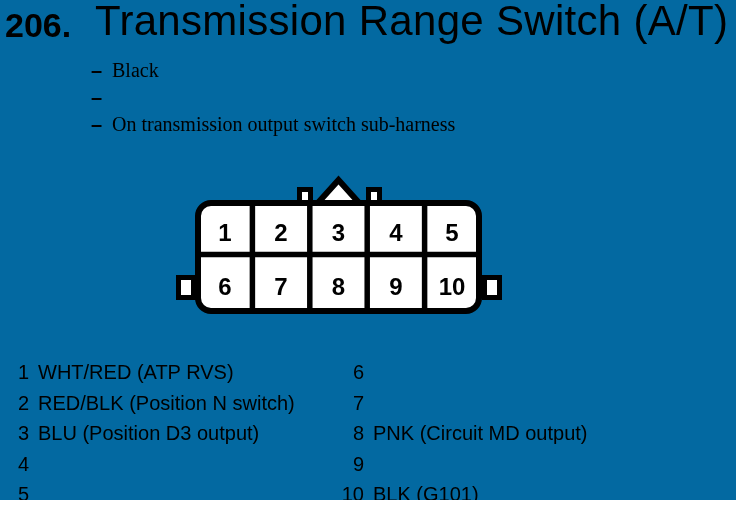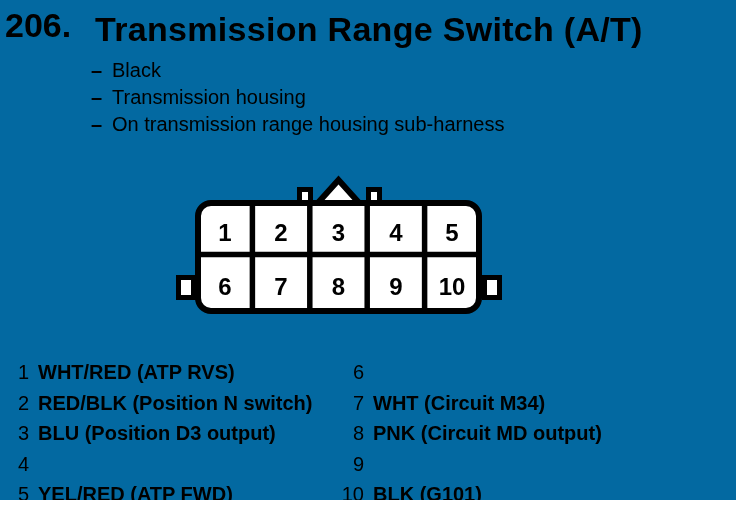--- a/index.html
+++ b/index.html
@@ -14,71 +14,70 @@
     width:736px; height:500px;
     background:#0369a1;
     overflow:hidden;
   }
   .title-num {
     position:absolute; left:5px; top:8px;
     font-size:34px; font-weight:bold; line-height:34px;
     white-space:nowrap;
   }
   .title-text {
-    position:absolute; left:95px; top:12px;
-    font-size:34px; font-weight:bold; line-height:34px;
+    position:absolute; left:95px; top:4px;
+    font-size:42px; font-weight:normal; line-height:34px;
     letter-spacing:0.3px;
     white-space:nowrap;
   }
   .notes {
     position:absolute; left:91px; top:57px;
     font-size:20px; line-height:27px;
   }
   .note { display:flex; white-space:nowrap; }
   .note .dash { width:13px; font-weight:bold; }
-  .note .nlabel { margin-left:8px; }
+  .note .nlabel { margin-left:8px;font-family:Liberation Serif, serif; }
   .connector-svg {
     position:absolute; left:0; top:0;
     width:736px; height:510px;
   }
   .pins {
     position:absolute; top:357px;
     font-size:20px; line-height:30.5px;
     white-space:nowrap;
   }
   .pins-left  { left:0; }
   .pins-right { left:335px; }
   .pin-row { display:flex; }
   .pin-num { width:29px; text-align:right; }
-  .pin-label { margin-left:9px;font-weight:bold; }
+  .pin-label { margin-left:9px; }
   .cellnum {
     font-family:"Liberation Sans", sans-serif;
     font-size:24px; font-weight:bold;
   }
 </style>
 </head>
 <body>
 
 <div class="page">
 
   <span class="title-num">206.</span>
   <span class="title-text">Transmission Range Switch (A/T)</span>
 
   <div class="notes">
     <div class="note">
       <span class="dash">–</span>
       <span class="nlabel">Black</span>
     </div>
     <div class="note">
       <span class="dash">–</span>
-      <span class="nlabel">Transmission housing</span>
     </div>
     <div class="note">
       <span class="dash">–</span>
-      <span class="nlabel">On transmission range housing sub-harness</span>
+      <span class="nlabel">On transmission output switch sub-harness</span>
     </div>
   </div>
 
   <svg class="connector-svg" viewBox="0 0 736 510">
 
     <rect x="178.5" y="277.5" width="15" height="20" fill="#ffffff" stroke="#000000" stroke-width="5"></rect>
     <rect x="484.5" y="277.5" width="15" height="20" fill="#ffffff" stroke="#000000" stroke-width="5"></rect>
 
     <rect x="299.5" y="189.5" width="11" height="13" fill="#ffffff" stroke="#000000" stroke-width="5"></rect>
     <rect x="368.5" y="189.5" width="11" height="13" fill="#ffffff" stroke="#000000" stroke-width="5"></rect>
@@ -116,31 +115,29 @@
     </div>
     <div class="pin-row">
       <span class="pin-num">3</span>
       <span class="pin-label">BLU (Position D3 output)</span>
     </div>
     <div class="pin-row">
       <span class="pin-num">4</span>
     </div>
     <div class="pin-row">
       <span class="pin-num">5</span>
-      <span class="pin-label">YEL/RED (ATP FWD)</span>
     </div>
   </div>
 
   <div class="pins pins-right">
     <div class="pin-row">
       <span class="pin-num">6</span>
     </div>
     <div class="pin-row">
       <span class="pin-num">7</span>
-      <span class="pin-label">WHT (Circuit M34)</span>
     </div>
     <div class="pin-row">
       <span class="pin-num">8</span>
       <span class="pin-label">PNK (Circuit MD output)</span>
     </div>
     <div class="pin-row">
       <span class="pin-num">9</span>
     </div>
     <div class="pin-row">
       <span class="pin-num">10</span>

